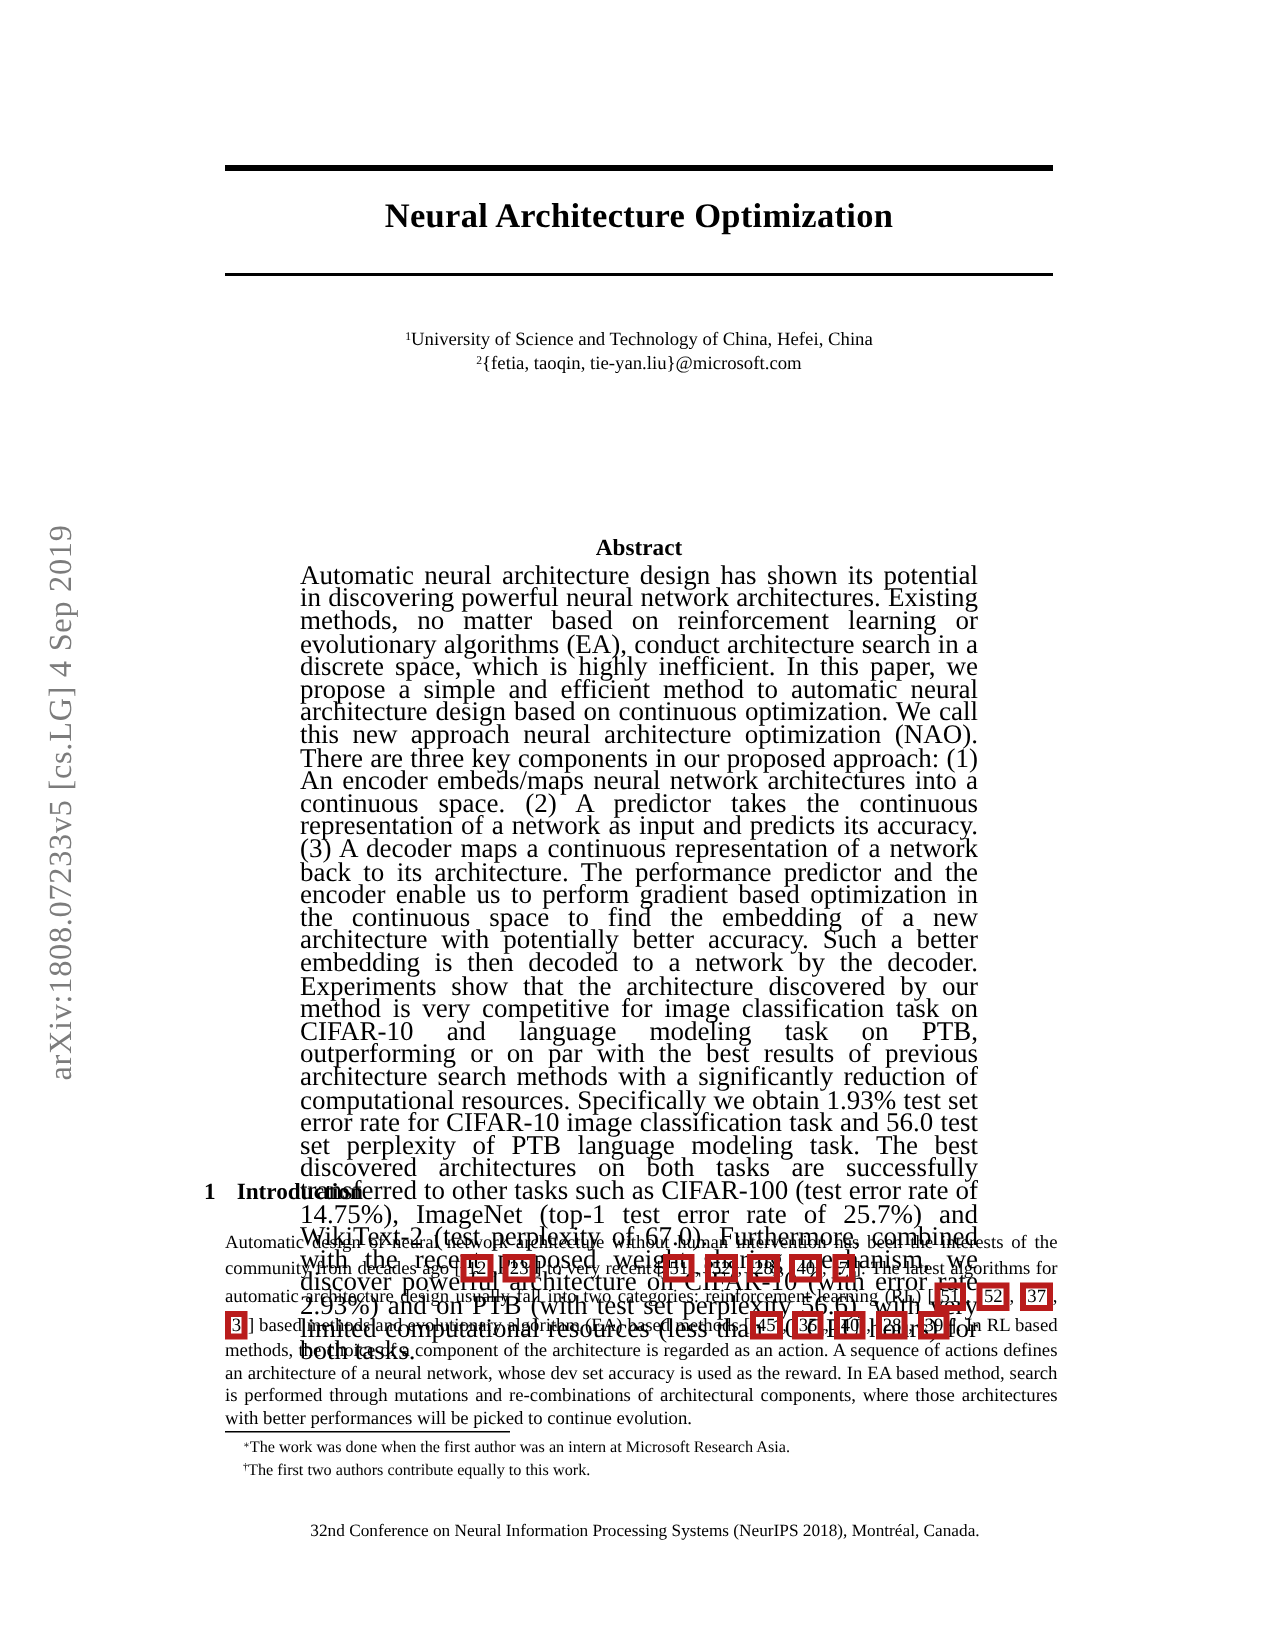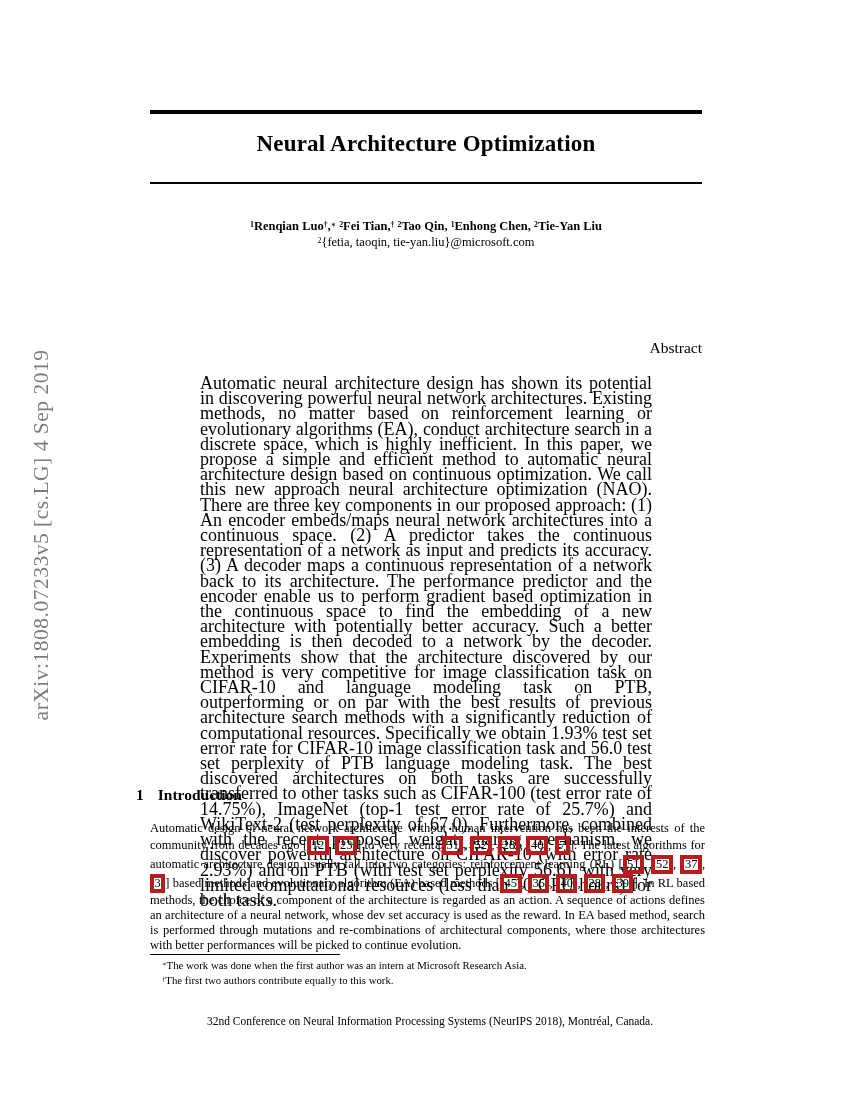--- a/index.html
+++ b/index.html
@@ -19,22 +19,22 @@
     position:absolute;left:150px;top:131px;width:552px;
     text-align:center;font-size:23px;font-weight:bold;letter-spacing:0.2px;
   }
   .author-block{
     position:absolute;left:150px;top:218px;width:552px;
     text-align:center;font-size:12.5px;line-height:16px;
   }
   .author-line{font-weight:bold;}
   .author-block sup,.fn sup{font-size:62%;vertical-align:0.45em;line-height:0;}
   .abstract-heading{
-    position:absolute;left:150px;top:339px;width:552px;
-    text-align:right;font-size:15.5px;font-weight:normal;
+    position:absolute;left:150px;top:357px;width:552px;
+    text-align:center;font-size:15.5px;font-weight:bold;
   }
   .abstract-body{
     position:absolute;left:200px;top:376px;width:452px;
     font-size:18px;line-height:15.2px;text-align:justify;
   }
   .section-heading{
     position:absolute;left:136px;top:786px;width:552px;
     font-size:15.5px;font-weight:bold;
   }
   .section-heading .sec-num{display:inline-block;margin-right:14px;}
@@ -77,21 +77,21 @@
 
   <div class="arxiv-watermark">arXiv:1808.07233v5  [cs.LG]  4 Sep 2019</div>
 
   <div class="rule rule-thick"></div>
 
   <div class="paper-title">Neural Architecture Optimization</div>
 
   <div class="rule rule-thin"></div>
 
   <div class="author-block">
-    <div class="author-line"><sup>1</sup>Renqian Luo<sup>†</sup>,<sup>∗</sup> <sup>2</sup>Fei Tian,<sup>†</sup> <sup>2</sup>Tao Qin, <sup>1</sup>Enhong Chen, <sup>2</sup>Tie-Yan Liu</div>
+    <div class="affil-line"><sup>1</sup>University of Science and Technology of China, Hefei, China</div>
     <div class="affil-line"><sup>2</sup>{fetia, taoqin, tie-yan.liu}@microsoft.com</div>
   </div>
 
   <div class="abstract-heading">Abstract</div>
 
   <div class="abstract-body">Automatic neural architecture design has shown its potential in discovering powerful neural network architectures. Existing methods, no matter based on reinforcement learning or evolutionary algorithms (EA), conduct architecture search in a discrete space, which is highly inefficient. In this paper, we propose a simple and efficient method to automatic neural architecture design based on continuous optimization. We call this new approach neural architecture optimization (NAO). There are three key components in our proposed approach: (1) An encoder embeds/maps neural network architectures into a continuous space. (2) A predictor takes the continuous representation of a network as input and predicts its accuracy. (3) A decoder maps a continuous representation of a network back to its architecture. The performance predictor and the encoder enable us to perform gradient based optimization in the continuous space to find the embedding of a new architecture with potentially better accuracy. Such a better embedding is then decoded to a network by the decoder. Experiments show that the architecture discovered by our method is very competitive for image classification task on CIFAR-10 and language modeling task on PTB, outperforming or on par with the best results of previous architecture search methods with a significantly reduction of computational resources. Specifically we obtain 1.93% test set error rate for CIFAR-10 image classification task and 56.0 test set perplexity of PTB language modeling task. The best discovered architectures on both tasks are successfully transferred to other tasks such as CIFAR-100 (test error rate of 14.75%), ImageNet (top-1 test error rate of 25.7%) and WikiText-2 (test perplexity of 67.0). Furthermore, combined with the recent proposed weight sharing mechanism, we discover powerful architecture on CIFAR-10 (with error rate 2.93%) and on PTB (with test set perplexity 56.6), with very limited computational resources (less than 10 GPU hours) for both tasks.</div>
 
   <div class="section-heading">
     <span class="sec-num">1</span><span>Introduction</span>
   </div>

